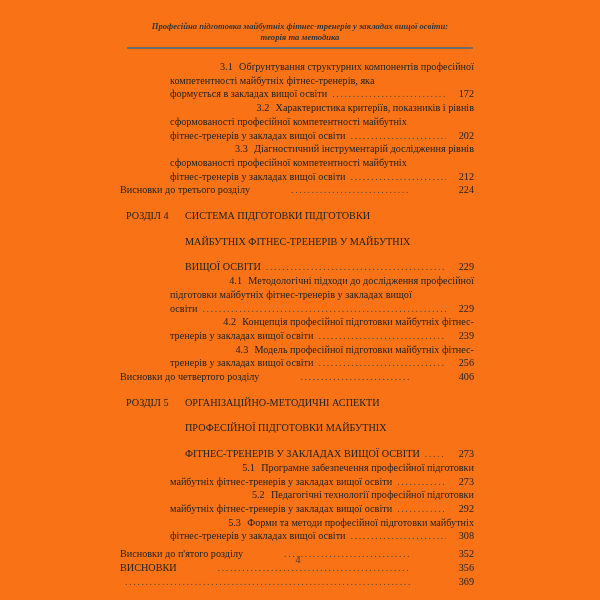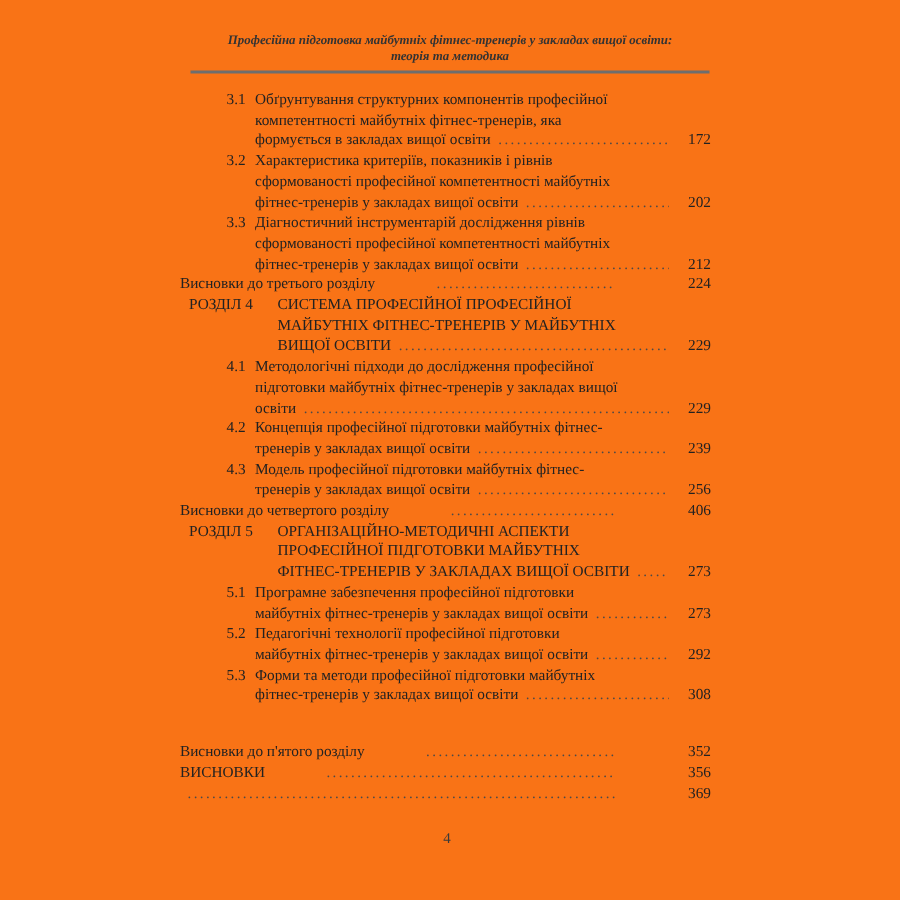--- a/index.html
+++ b/index.html
@@ -28,30 +28,30 @@
     border-top:2px solid #6e6e6e;
     height:0;
   }
   .toc{
     position:absolute;
     top:60px;left:120px;width:354px;
     font-size:10.2px;
     line-height:13.7px;
   }
   .entry{margin:0;}
-  .entry.gap{margin-top:24px;}
+  .entry.gap{margin-top:4px;}
   .line{display:flex;align-items:baseline;}
   .txt{white-space:nowrap;flex:0 0 auto;}
   .label{flex:0 0 auto;white-space:nowrap;}
   
   .section .line{padding-left:50px;}
-  .section .line.first{padding-left:31px;}
+  .section .line.first{padding-left:31px;justify-content:flex-end;}
   .section .label{width:19px;}
   
-  .chapter .line{padding-left:65px;}
+  .chapter .line{padding-left:65px;margin-top:12px;}
   .chapter .line.first{padding-left:6px;}
   .chapter .label{width:59px;}
   
   .plain .line,.top .line{padding-left:0;gap:36px;}
   .leader{
     flex:1 1 auto;
     overflow:hidden;
     white-space:nowrap;
     min-width:4px;
     margin:0 4px 0 5px;
@@ -127,21 +127,21 @@
       <div class="entry plain">
         <div class="line first">
           <span class="txt">Висновки до третього розділу</span>
           <span class="leader"></span>
           <span class="pg">224</span>
         </div>
       </div>
       <div class="entry chapter">
         <div class="line first">
           <span class="label">РОЗДІЛ 4</span>
-          <span class="txt">СИСТЕМА ПРОФЕСІЙНОЇ ПРОФЕСІЙНОЇ</span>
+          <span class="txt">СИСТЕМА ПІДГОТОВКИ ПІДГОТОВКИ</span>
         </div>
         <div class="line">
           <span class="txt">МАЙБУТНІХ ФІТНЕС-ТРЕНЕРІВ У МАЙБУТНІХ</span>
         </div>
         <div class="line">
           <span class="txt">ВИЩОЇ ОСВІТИ</span>
           <span class="leader"></span>
           <span class="pg">229</span>
         </div>
       </div>

